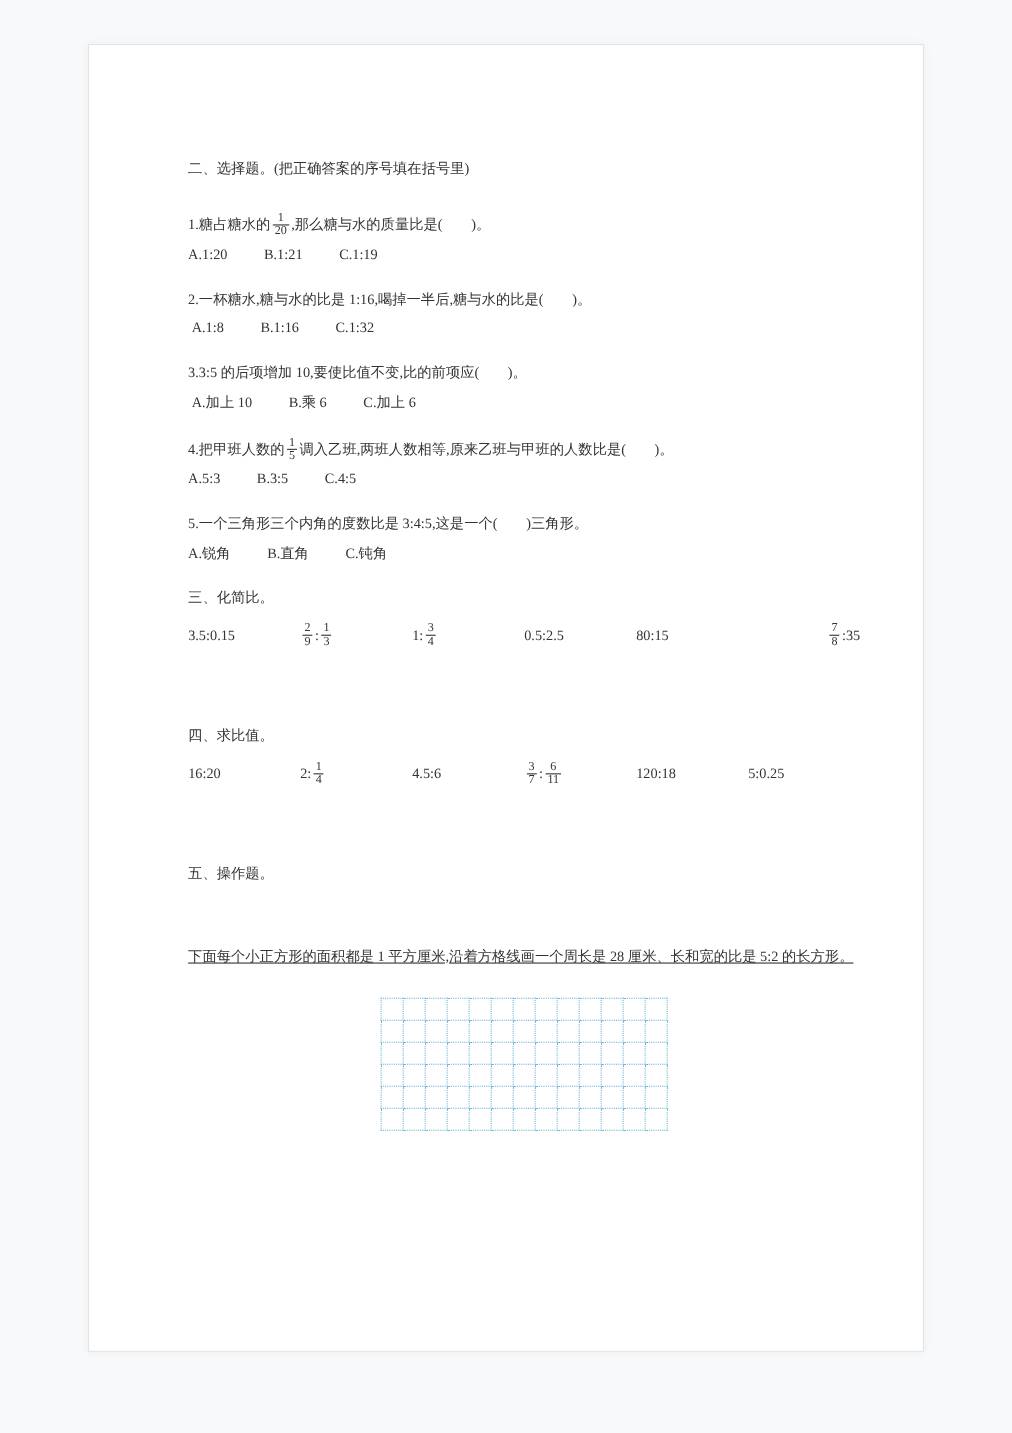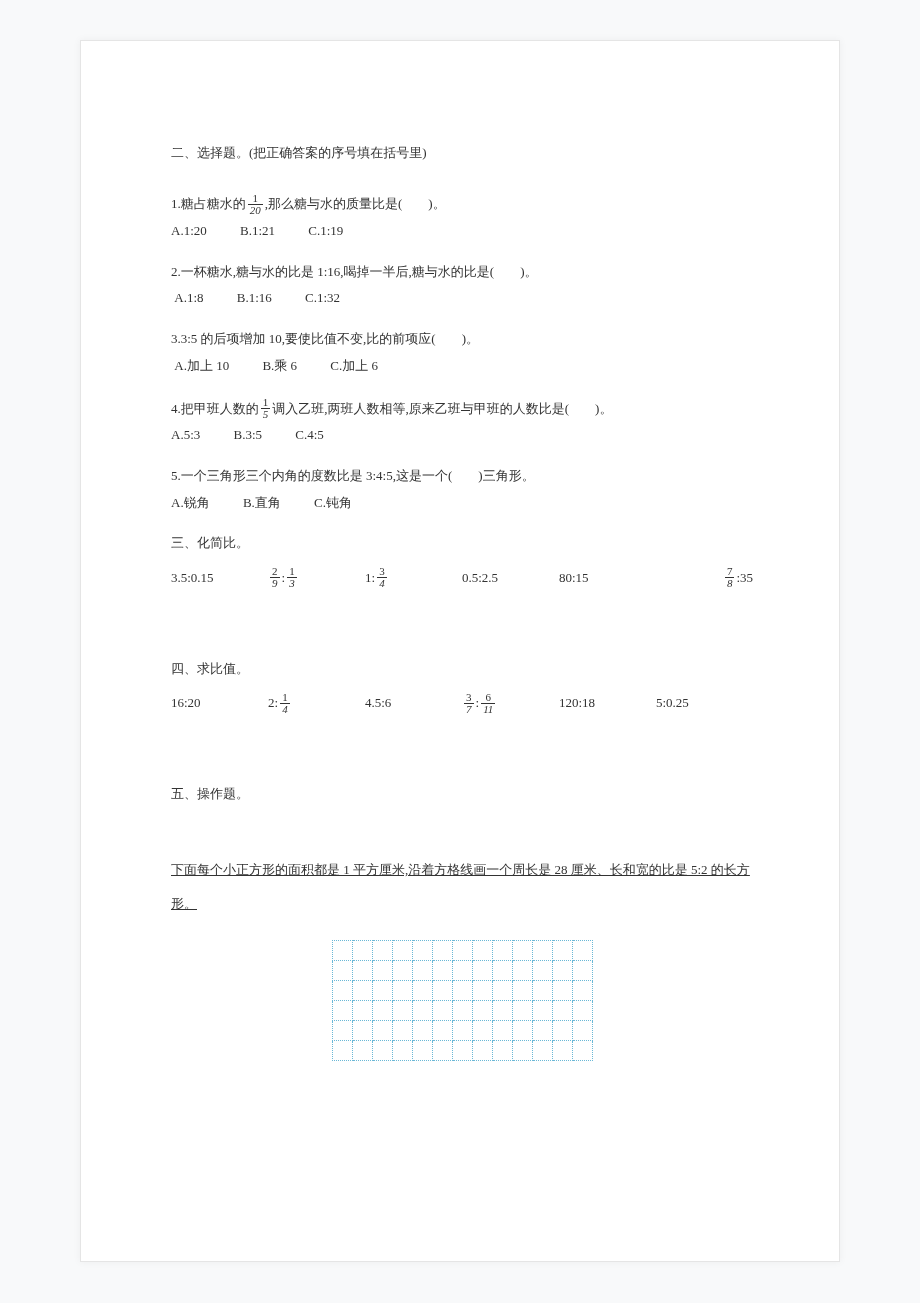--- a/index.html
+++ b/index.html
@@ -11,21 +11,21 @@
       font-size: 13px;
       color: #333;
       position: relative;
     }
     .page {
       position: absolute;
       left: 80px;
       top: 40px;
       width: 760px;
       background: #fff;
-      padding: 100px 86px 200px 90px;
+      padding: 100px 57px 200px 90px;
       border: 1px solid #e5e5e5;
       box-shadow: 0 0 8px rgba(0,0,0,0.05);
     }
     .section-title {
       margin-bottom: 28px;
       line-height: 1.8;
     }
     .qline {
       line-height: 1.9;
       margin-bottom: 2px;
@@ -42,21 +42,21 @@
       display: inline-block;
       vertical-align: middle;
       text-align: center;
       font-size: 11px;
       line-height: 1;
       margin: 0 2px;
       position: relative;
       top: -1px;
     }
     .frac .num { display: block; border-bottom: 1px solid #333; padding: 0 2px; }
-    .frac .den { display: block; padding: 0 2px; font-style: italic; }
+    .frac .den { display: block; padding: 0 2px; }
     .row-expr {
       display: flex;
       justify-content: flex-end;
       line-height: 1.9;
       margin-top: 10px;
     }
     .row-expr .cell { flex: 1; white-space: nowrap; }
     .grid-wrap {
       margin-top: 20px;
       display: flex;

